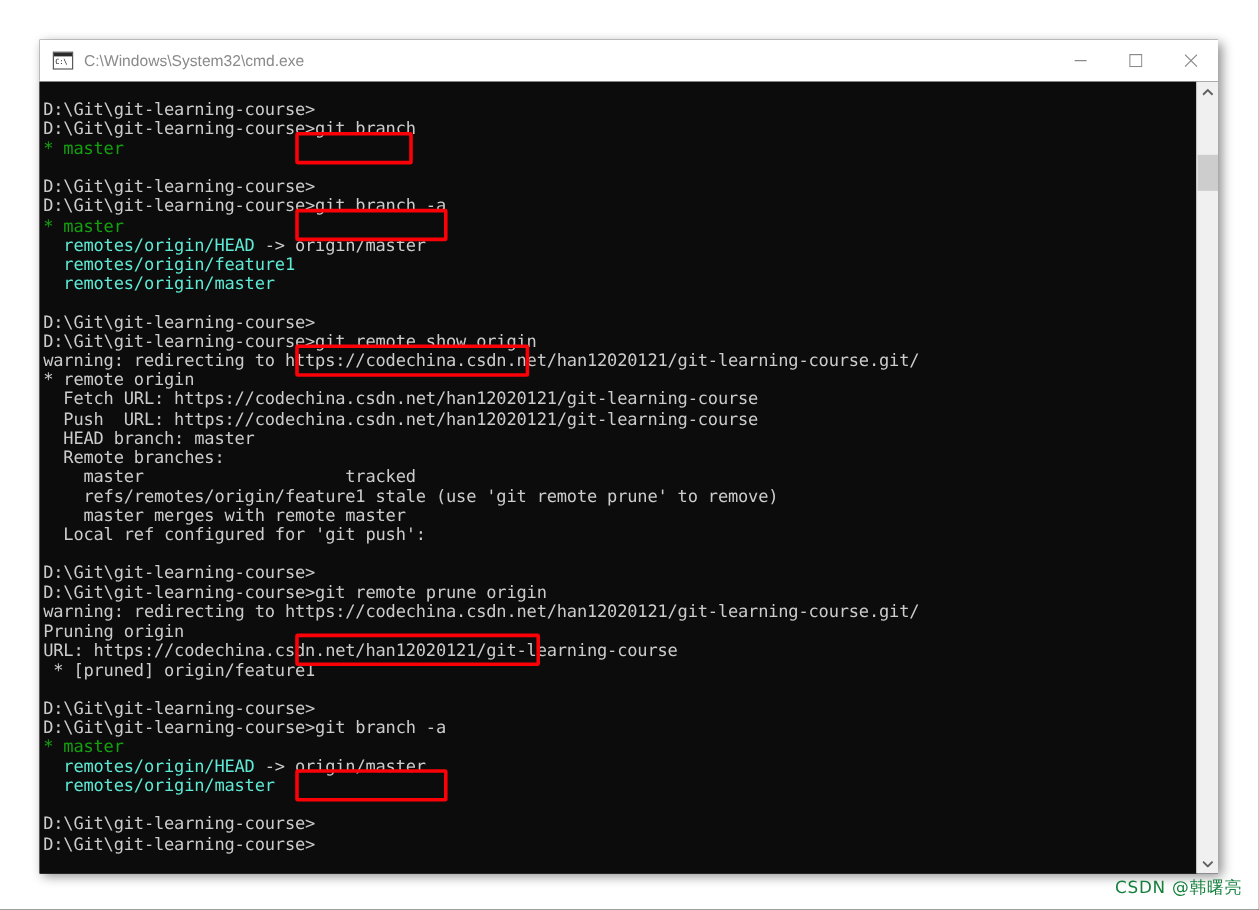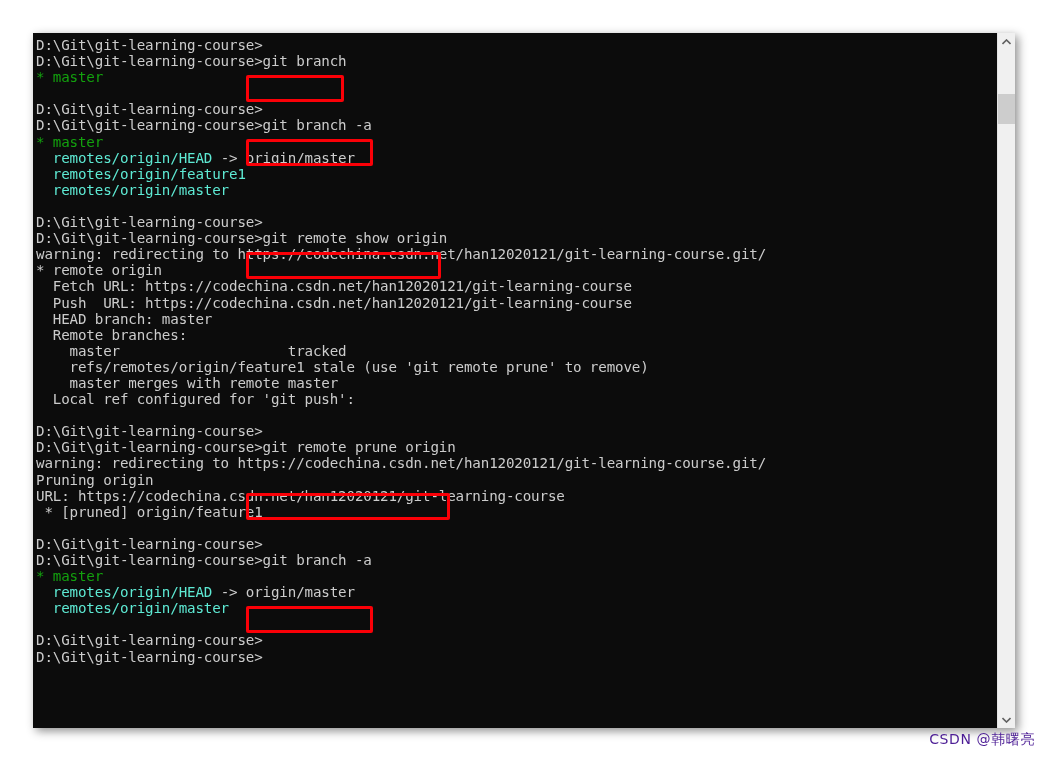--- a/index.html
+++ b/index.html
@@ -86,21 +86,21 @@
   
   #console-body {
     flex: 1 1 auto;
     display: flex;
     background: #0c0c0c;
     overflow: hidden;
     position: relative;
   }
   #terminal {
     flex: 1 1 auto;
-    padding: 4px 0 0 3px;
+    padding: 16px 0 0 3px;
     position: relative;
     overflow: hidden;
   }
 
   .line {
     font-family: "DejaVu Sans Mono", monospace;
     font-size: 14.2px;
     line-height: 16.1px;
     height: 16.1px;
     color: #cccccc;
@@ -153,30 +153,51 @@
     background: #cdcdcd;
   }
 
   
   #watermark {
     position: absolute;
     right: 14px;
     bottom: 9px;
     font-family: "DejaVu Sans", sans-serif;
     font-size: 14px;
-    color: #4c1d95;
+    color: #15803d;
     letter-spacing: 0.6px;
     white-space: nowrap;
   }
 </style>
 </head>
 <body>
 
 <div id="console-window">
 
+  <div id="title-bar">
+    <div id="cmd-icon"></div>
+    <div id="window-title">C:\Windows\System32\cmd.exe</div>
+
+    <div class="win-btn">
+      <svg width="11" height="11" viewBox="0 0 11 11">
+        <line x1="0.5" y1="5.5" x2="10.5" y2="5.5" stroke="#8a8a8a" stroke-width="1"></line>
+      </svg>
+    </div>
+    <div class="win-btn">
+      <svg width="11" height="11" viewBox="0 0 11 11">
+        <rect x="0.5" y="0.5" width="10" height="10" fill="none" stroke="#8a8a8a" stroke-width="1"></rect>
+      </svg>
+    </div>
+    <div class="win-btn">
+      <svg width="11" height="11" viewBox="0 0 11 11">
+        <line x1="0.5" y1="0.5" x2="10.5" y2="10.5" stroke="#8a8a8a" stroke-width="1"></line>
+        <line x1="10.5" y1="0.5" x2="0.5" y2="10.5" stroke="#8a8a8a" stroke-width="1"></line>
+      </svg>
+    </div>
+  </div>
 
   <div id="console-body">
 
     <div id="terminal">
 
     <div class="line c-white">D:\Git\git-learning-course&gt;</div>
         <div class="line c-white">D:\Git\git-learning-course&gt;git branch</div>
         <div class="line c-green">* master</div>
         <div class="line blank c-white"> </div>
         <div class="line c-white">D:\Git\git-learning-course&gt;</div>

